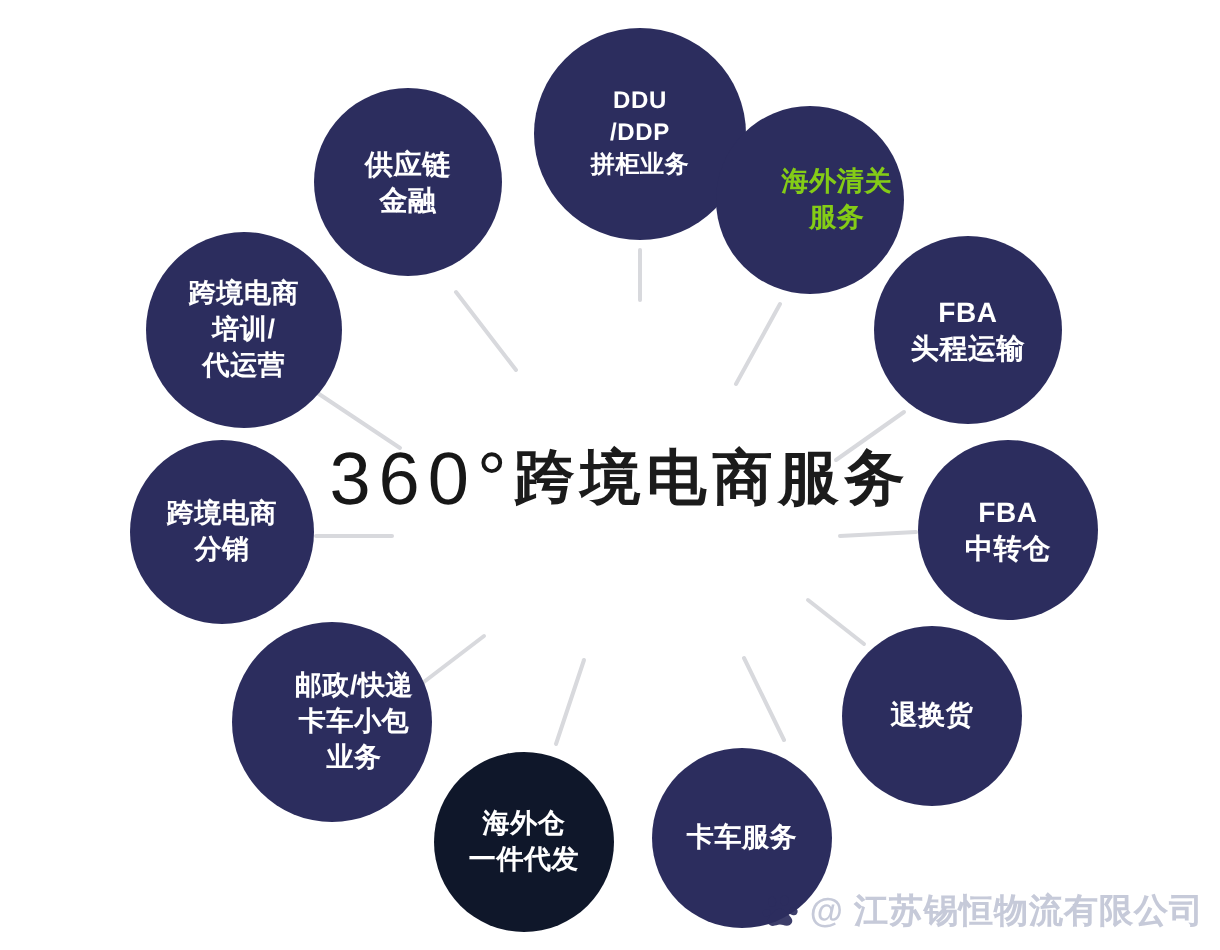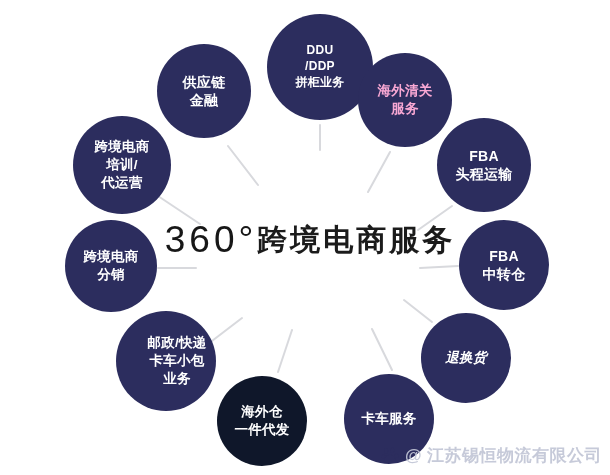--- a/index.html
+++ b/index.html
@@ -143,36 +143,36 @@
     <div class="hub-line">跨境电商</div>
     <div class="hub-line">服务</div>
   </div>
 
   <div id="nodes-layer">
       <div class="node" style="left: 267px; top: 14px; width: 106px; height: 106px; background: rgb(44, 45, 94); color: rgb(255, 255, 255);">
         <span class="node-label" style="font-size: 12px;">DDU
 /DDP
 拼柜业务</span>
       </div>
-      <div class="node" style="left: 358px; top: 53px; width: 94px; height: 94px; background: rgb(44, 45, 94); color: #f9a8d4;">
+      <div class="node" style="left: 358px; top: 53px; width: 94px; height: 94px; background: rgb(44, 45, 94); color: #84cc16; justify-content: flex-end;">
         <span class="node-label" style="font-size: 13.5px;">海外清关
 服务</span>
       </div>
       <div class="node" style="left: 437px; top: 118px; width: 94px; height: 94px; background: rgb(44, 45, 94); color: rgb(255, 255, 255);">
         <span class="node-label" style="font-size: 14px;">FBA
 头程运输</span>
       </div>
       <div class="node" style="left: 459px; top: 220px; width: 90px; height: 90px; background: rgb(44, 45, 94); color: rgb(255, 255, 255);">
         <span class="node-label" style="font-size: 14px;">FBA
 中转仓</span>
       </div>
-      <div class="node" style="left: 421px; top: 313px; width: 90px; height: 90px; background: rgb(44, 45, 94); color: rgb(255, 255, 255); font-style: italic;">
+      <div class="node" style="left: 421px; top: 313px; width: 90px; height: 90px; background: rgb(44, 45, 94); color: rgb(255, 255, 255);">
         <span class="node-label" style="font-size: 13.5px;">退换货</span>
       </div>
-      <div class="node" style="left: 344px; top: 374px; width: 90px; height: 90px; background: rgb(44, 45, 94); color: rgb(255, 255, 255);">
+      <div class="node" style="left: 326px; top: 374px; width: 90px; height: 90px; background: rgb(44, 45, 94); color: rgb(255, 255, 255);">
         <span class="node-label" style="font-size: 13.5px;">卡车服务</span>
       </div>
       <div class="node" style="left: 217px; top: 376px; width: 90px; height: 90px; background: #0f172a; color: rgb(255, 255, 255);">
         <span class="node-label" style="font-size: 13.5px;">海外仓
 一件代发</span>
       </div>
       <div class="node" style="left: 116px; top: 311px; width: 100px; height: 100px; background: rgb(44, 45, 94); color: rgb(255, 255, 255);">
         <span class="node-label" style="font-size: 13.5px; margin-left: 22px;">邮政/快递
 卡车小包
 业务</span>

